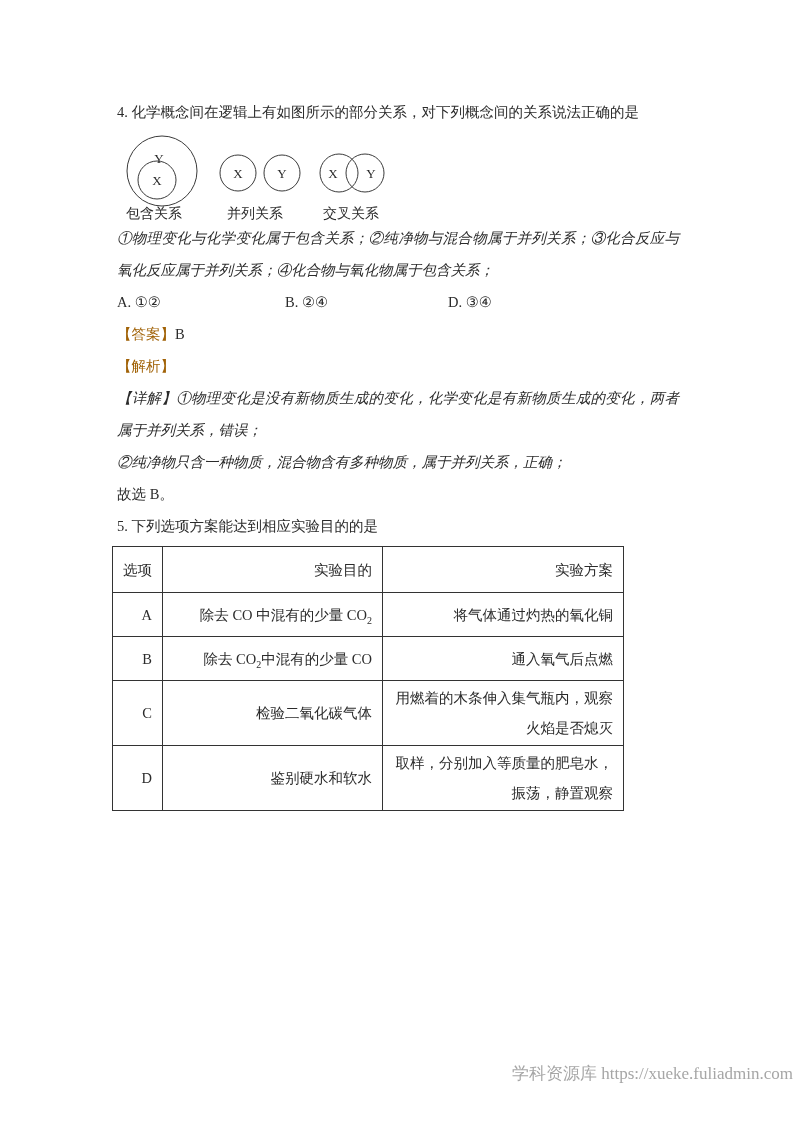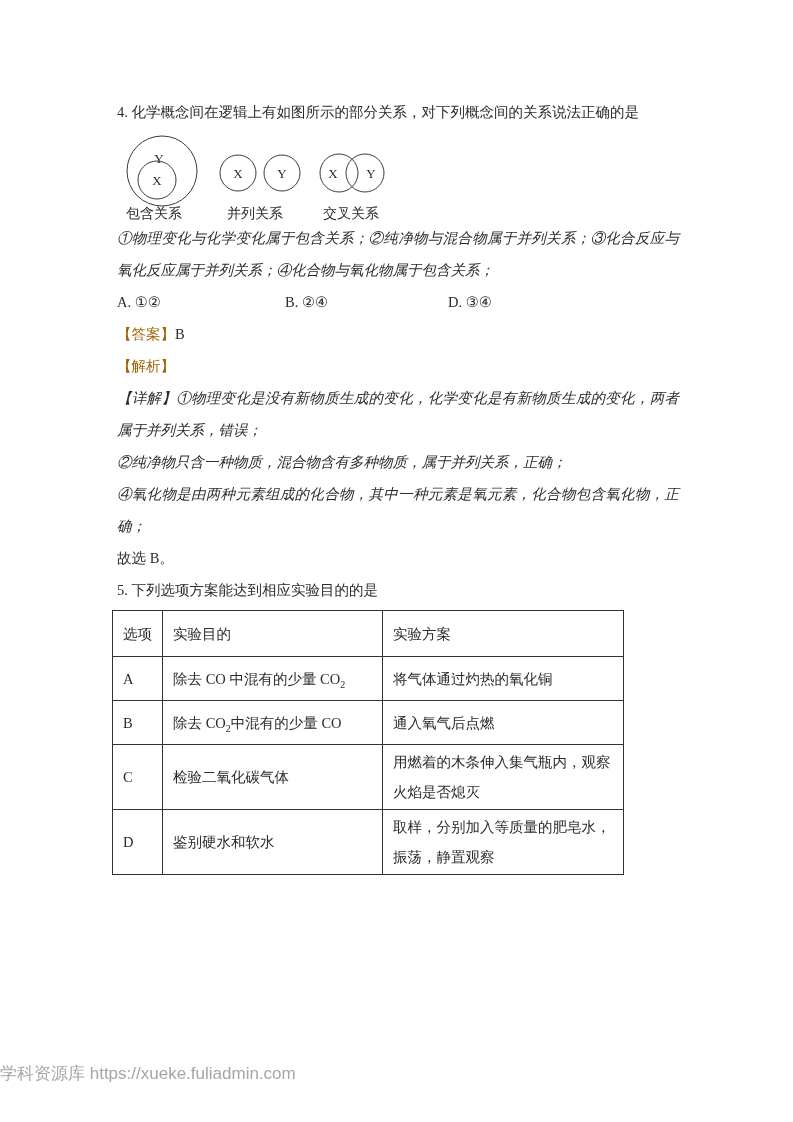--- a/index.html
+++ b/index.html
@@ -46,42 +46,42 @@
   }
   .blue { color: #a16207; }
   .qtable {
     border-collapse: collapse;
     width: 511px;
     margin: 4px 0 0 -5px;
     table-layout: fixed;
   }
   .qtable th, .qtable td {
     border: 1px solid #333333;
-    text-align: left;
+    text-align: right;
     vertical-align: middle;
     font-weight: normal;
     font-size: 14.5px;
     line-height: 30px;
     padding: 2px 10px;
   }
   .col-opt  { width: 50px; }
   .col-goal { width: 220px; }
   .col-plan { width: 241px; }
   .row-h    { height: 46px; }
   .row-s    { height: 44px; }
   .row-d    { height: 62px; }
   sub.fsub { font-size: 10px; line-height: 0; }
   .q5opts { margin-top: 18px; }
   .footer {
     position: absolute;
     left: 0; right: 0;
     top: 1062px;
-    text-align: left;
+    text-align: right;
     color: #a6a6a6;
-    font-family: Liberation Sans, sans-serif;
+    font-family: Liberation Serif, serif;
     font-size: 17px;
   }
 </style>
 </head>
 <body>
 
 <div class="page">
   <div class="content">
 
 
@@ -117,21 +117,20 @@
       <span>B. ②④</span>
       <span>D. ③④</span>
     </div>
 
     <p class="line"><span class="blue">【答案】</span><span>B</span></p>
 
     <p class="line"><span class="blue">【解析】</span></p>
 
     <p class="line just">【详解】①物理变化是没有新物质生成的变化，化学变化是有新物质生成的变化，两者属于并列关系，错误；</p>
     <p class="line just">②纯净物只含一种物质，混合物含有多种物质，属于并列关系，正确；</p>
-    <p class="line just">④氧化物是由两种元素组成的化合物，其中一种元素是氧元素，化合物包含氧化物，正确；</p>
     <p class="line">故选 B。</p>
 
     <p class="line">5. 下列选项方案能达到相应实验目的的是</p>
 
     <table class="qtable">
       <colgroup>
         <col class="col-opt">
           <col class="col-goal">
           <col class="col-plan">
       </colgroup>

